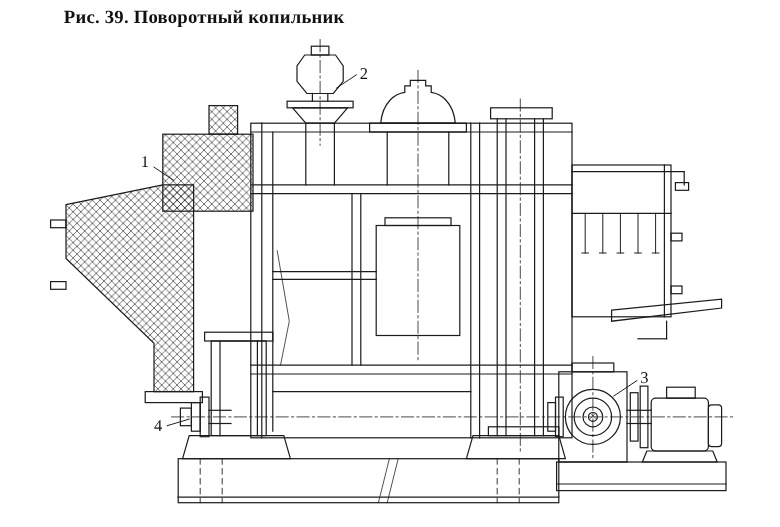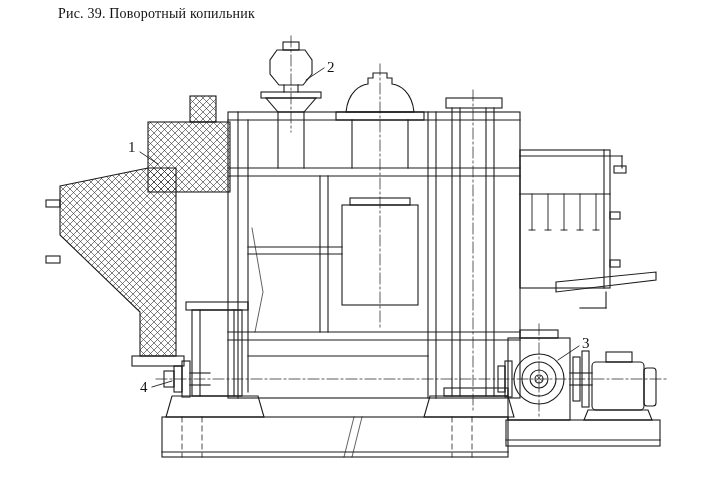--- a/index.html
+++ b/index.html
@@ -5,21 +5,21 @@
   html,body{margin:0;padding:0;background:#ffffff;}
   .page{
     position:relative;
     width:709px;height:479px;
     background:#ffffff;
     font-family:"Liberation Serif", serif;
     overflow:hidden;
   }
   .caption{
     position:absolute;left:58px;top:6px;
-    font-weight:400;font-size:14px;color:#111;
+    font-weight:700;font-size:17px;color:#111;
     letter-spacing:.2px;
   }
   svg{position:absolute;left:0;top:0;}
   .callout-num{
     font-family:"Liberation Serif", serif;
     font-size:15px;fill:#111;stroke:none;
   }
 </style>
 </head>
 <body>

